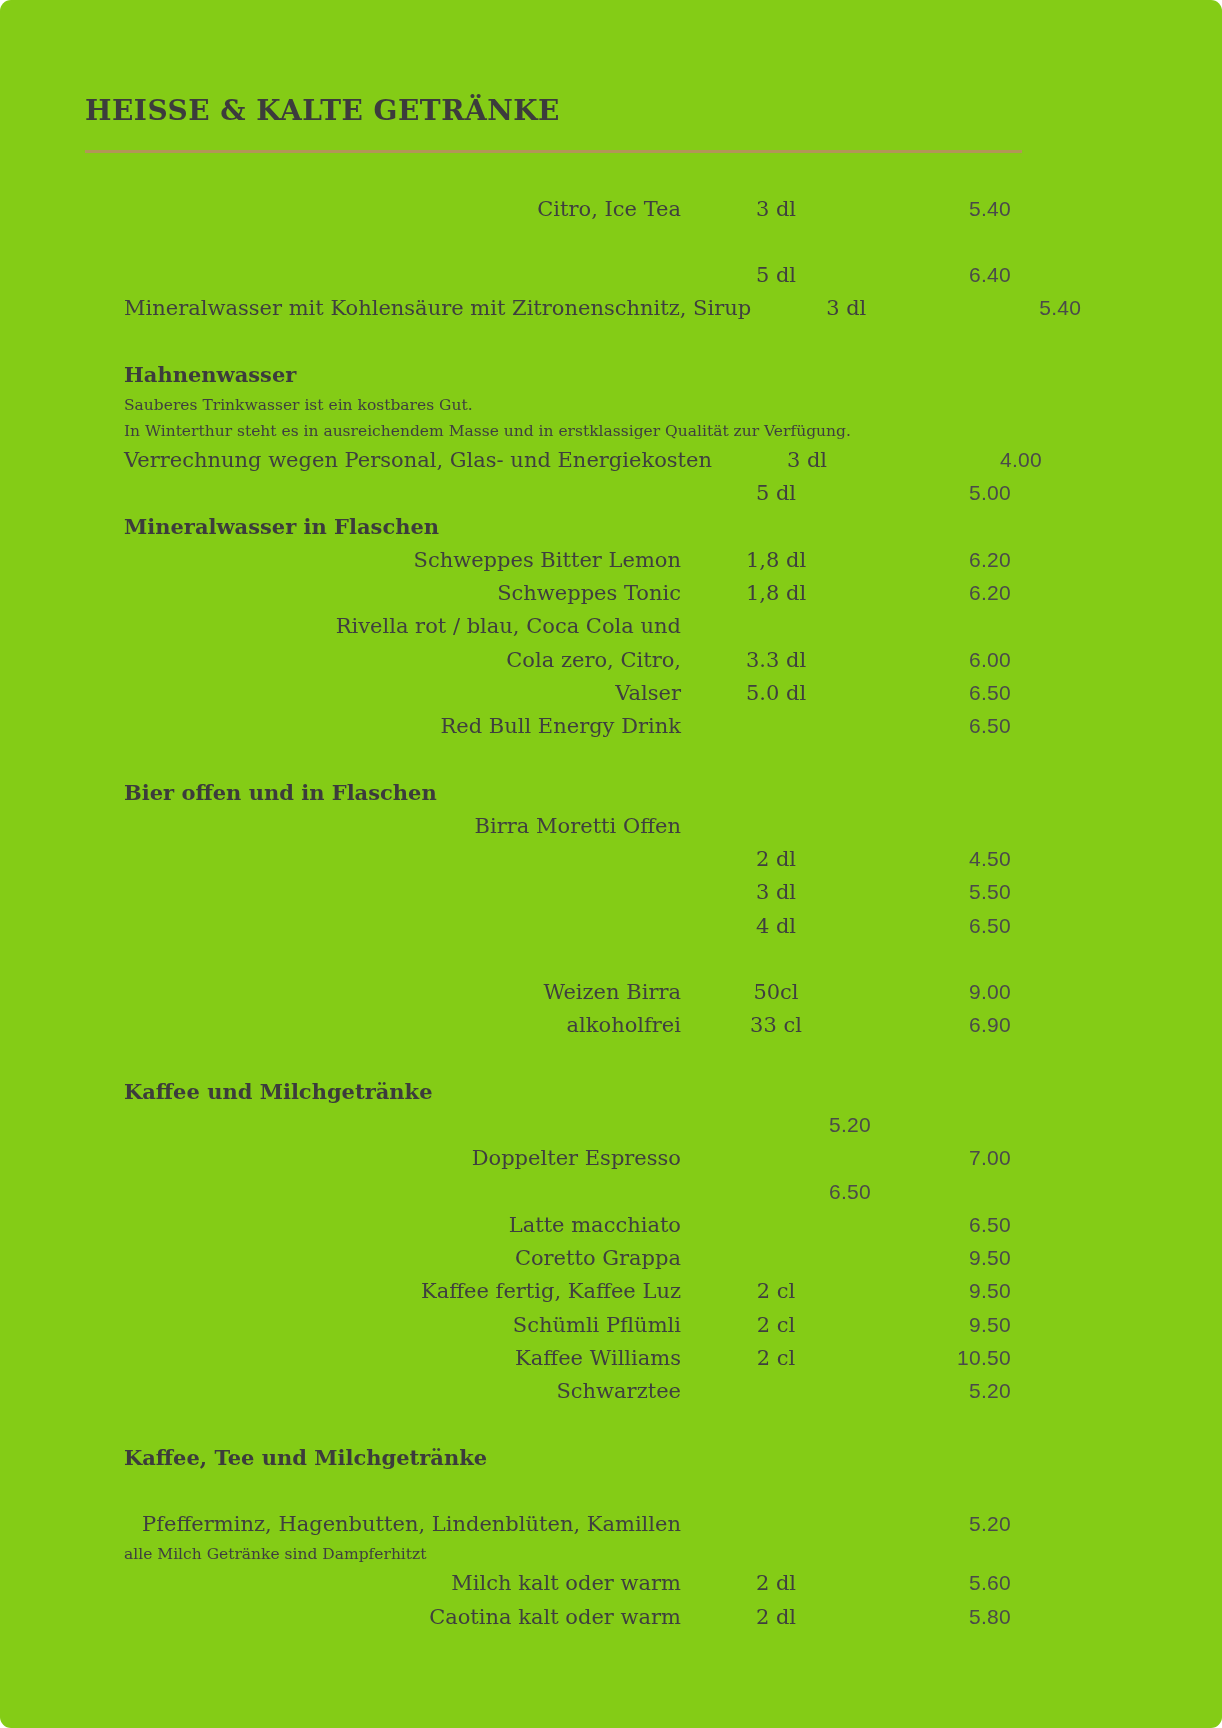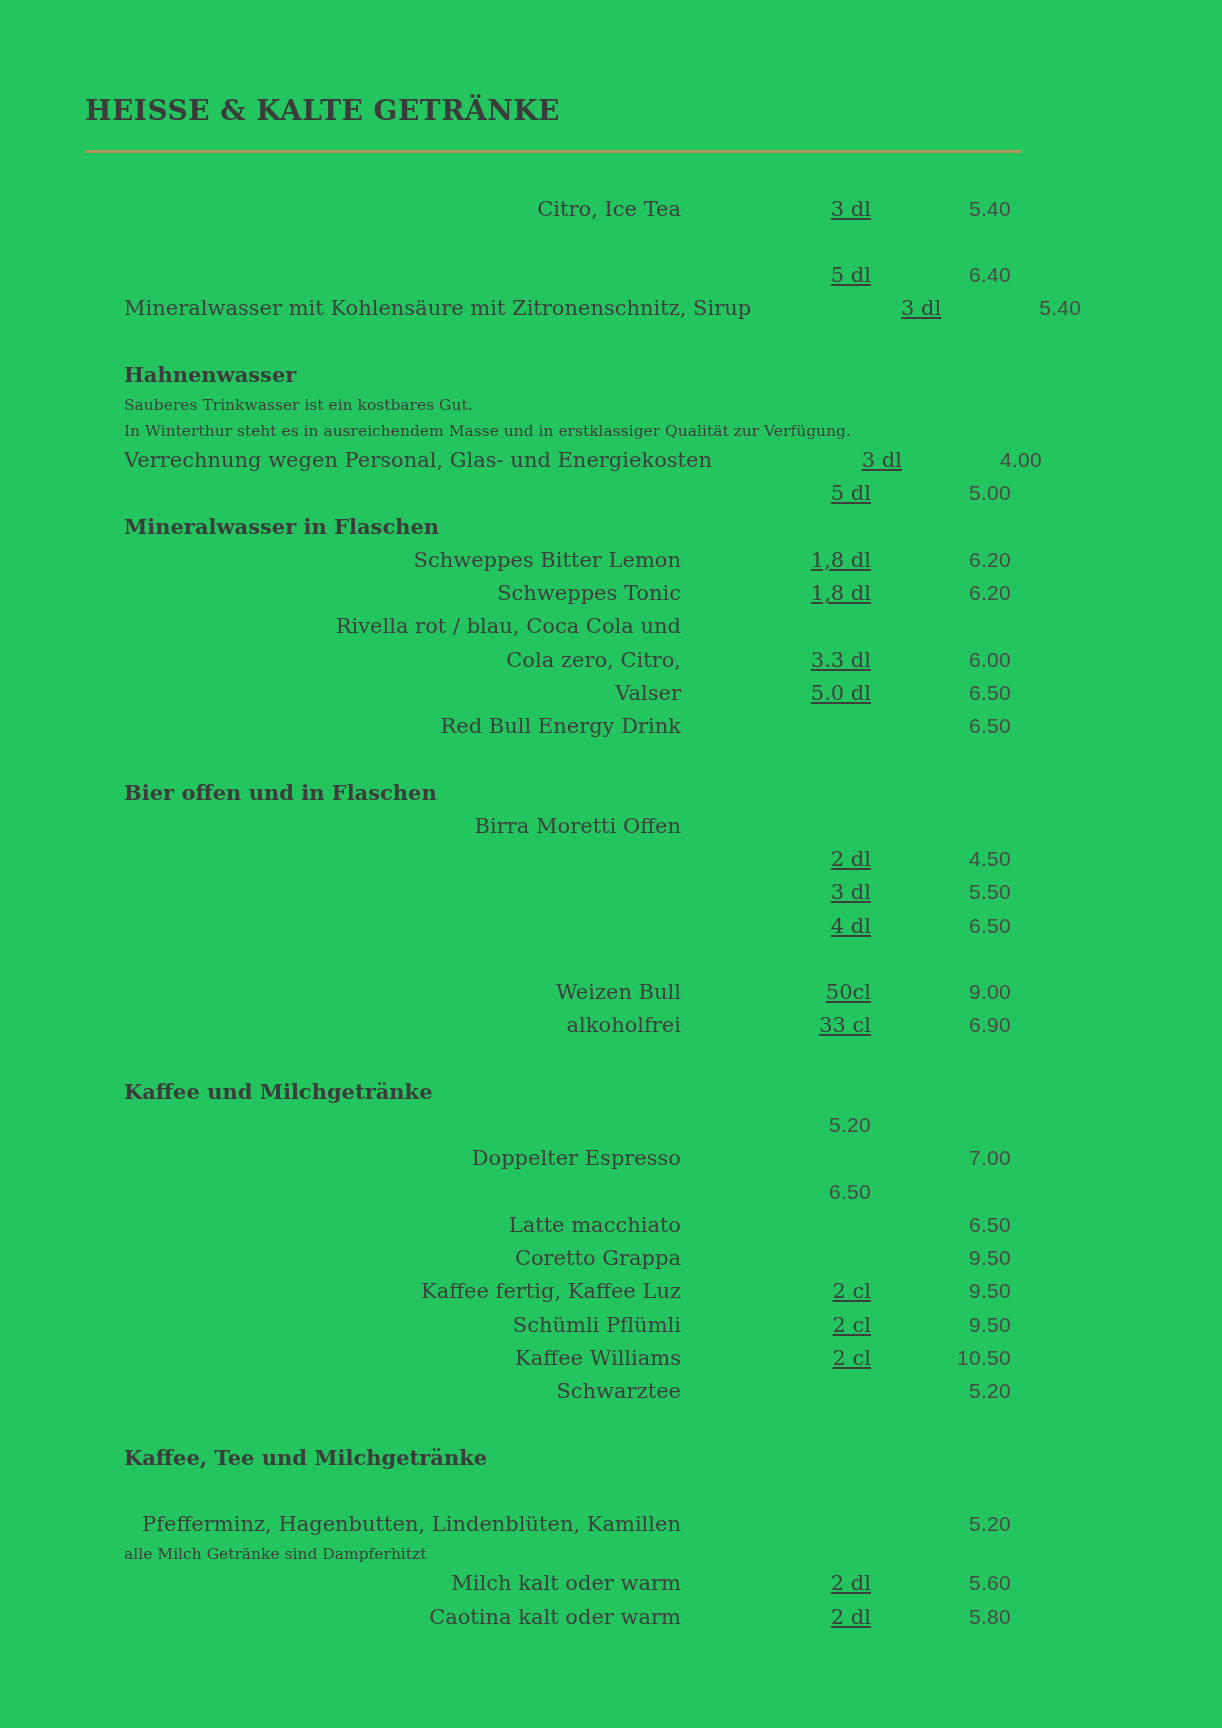--- a/index.html
+++ b/index.html
@@ -1,24 +1,25 @@
 <!DOCTYPE html>
 <html><head>
 <meta charset="utf-8">
 <style>
   html, body { margin:0; padding:0; background:#ffffff; }
   .page {
     position: relative;
     width: 1222px;
     height: 1728px;
-    background: #22c55e;
+    background: #84cc16;
     font-family: "DejaVu Serif", serif;
     color: #3f3f3f;
     overflow: hidden;
     box-sizing: border-box;
+    border-radius: 11px;
   }
   .content {
     box-sizing: border-box;
     padding: 92px 200px 0 85px;
   }
   .page-title {
     margin: 0;
     font-size: 28px;
     line-height: 38px;
     font-weight: 700;
@@ -48,21 +49,21 @@
   }
   .item-row {
     display: grid;
     grid-template-columns: 1fr 190px 140px;
     height: 33.25px;
     align-items: center;
     font-size: 21px;
     white-space: nowrap;
   }
   .item-row .item-name { text-align: right; overflow: visible; }
-  .item-row .item-size { text-align: right; text-decoration: underline; }
+  .item-row .item-size { text-align: center; }
   .item-row .item-price {
     text-align: right;
     font-family: "Liberation Sans", sans-serif;
     font-size: 21px;
     color: #4a4a4a;
     letter-spacing: 0.3px;
   }
   .note-row {
     height: 26px;
     display: flex;
@@ -166,21 +167,21 @@
             <span class="item-size">3 dl</span>
             <span class="item-price">5.50</span>
           </div>
           <div class="item-row">
             <span class="item-name"></span>
             <span class="item-size">4 dl</span>
             <span class="item-price">6.50</span>
           </div>
           <div class="spacer-row"></div>
           <div class="item-row">
-            <span class="item-name">Weizen Bull</span>
+            <span class="item-name">Weizen Birra</span>
             <span class="item-size">50cl</span>
             <span class="item-price">9.00</span>
           </div>
           <div class="item-row">
             <span class="item-name">alkoholfrei</span>
             <span class="item-size">33 cl</span>
             <span class="item-price">6.90</span>
           </div>
           <div class="spacer-row"></div>
         </section>

